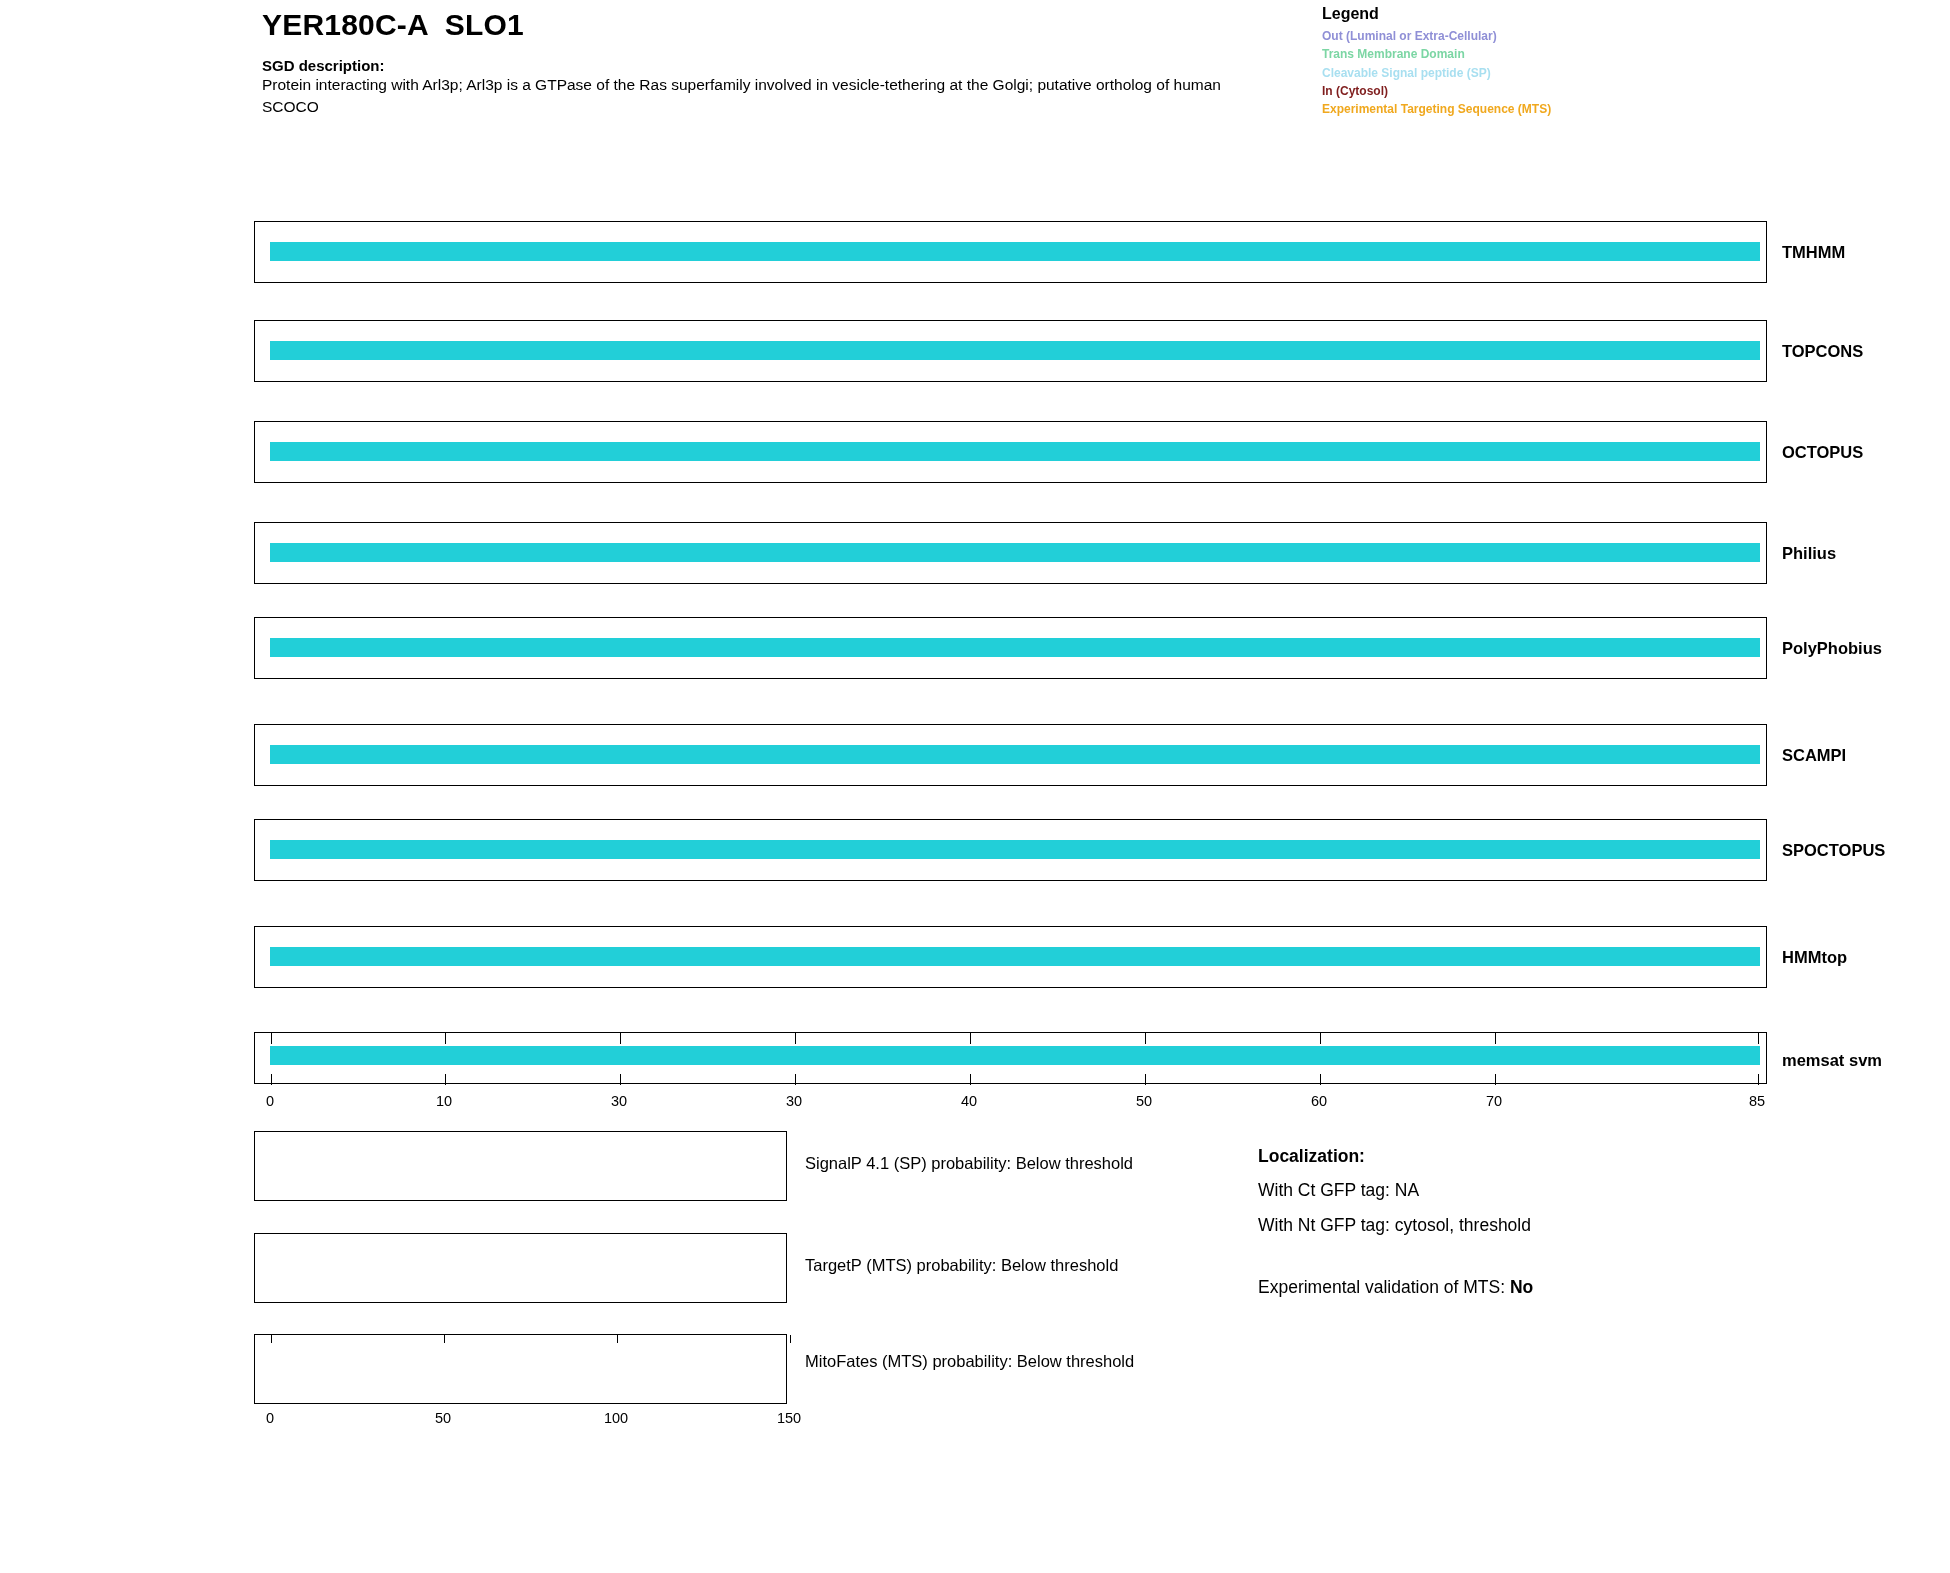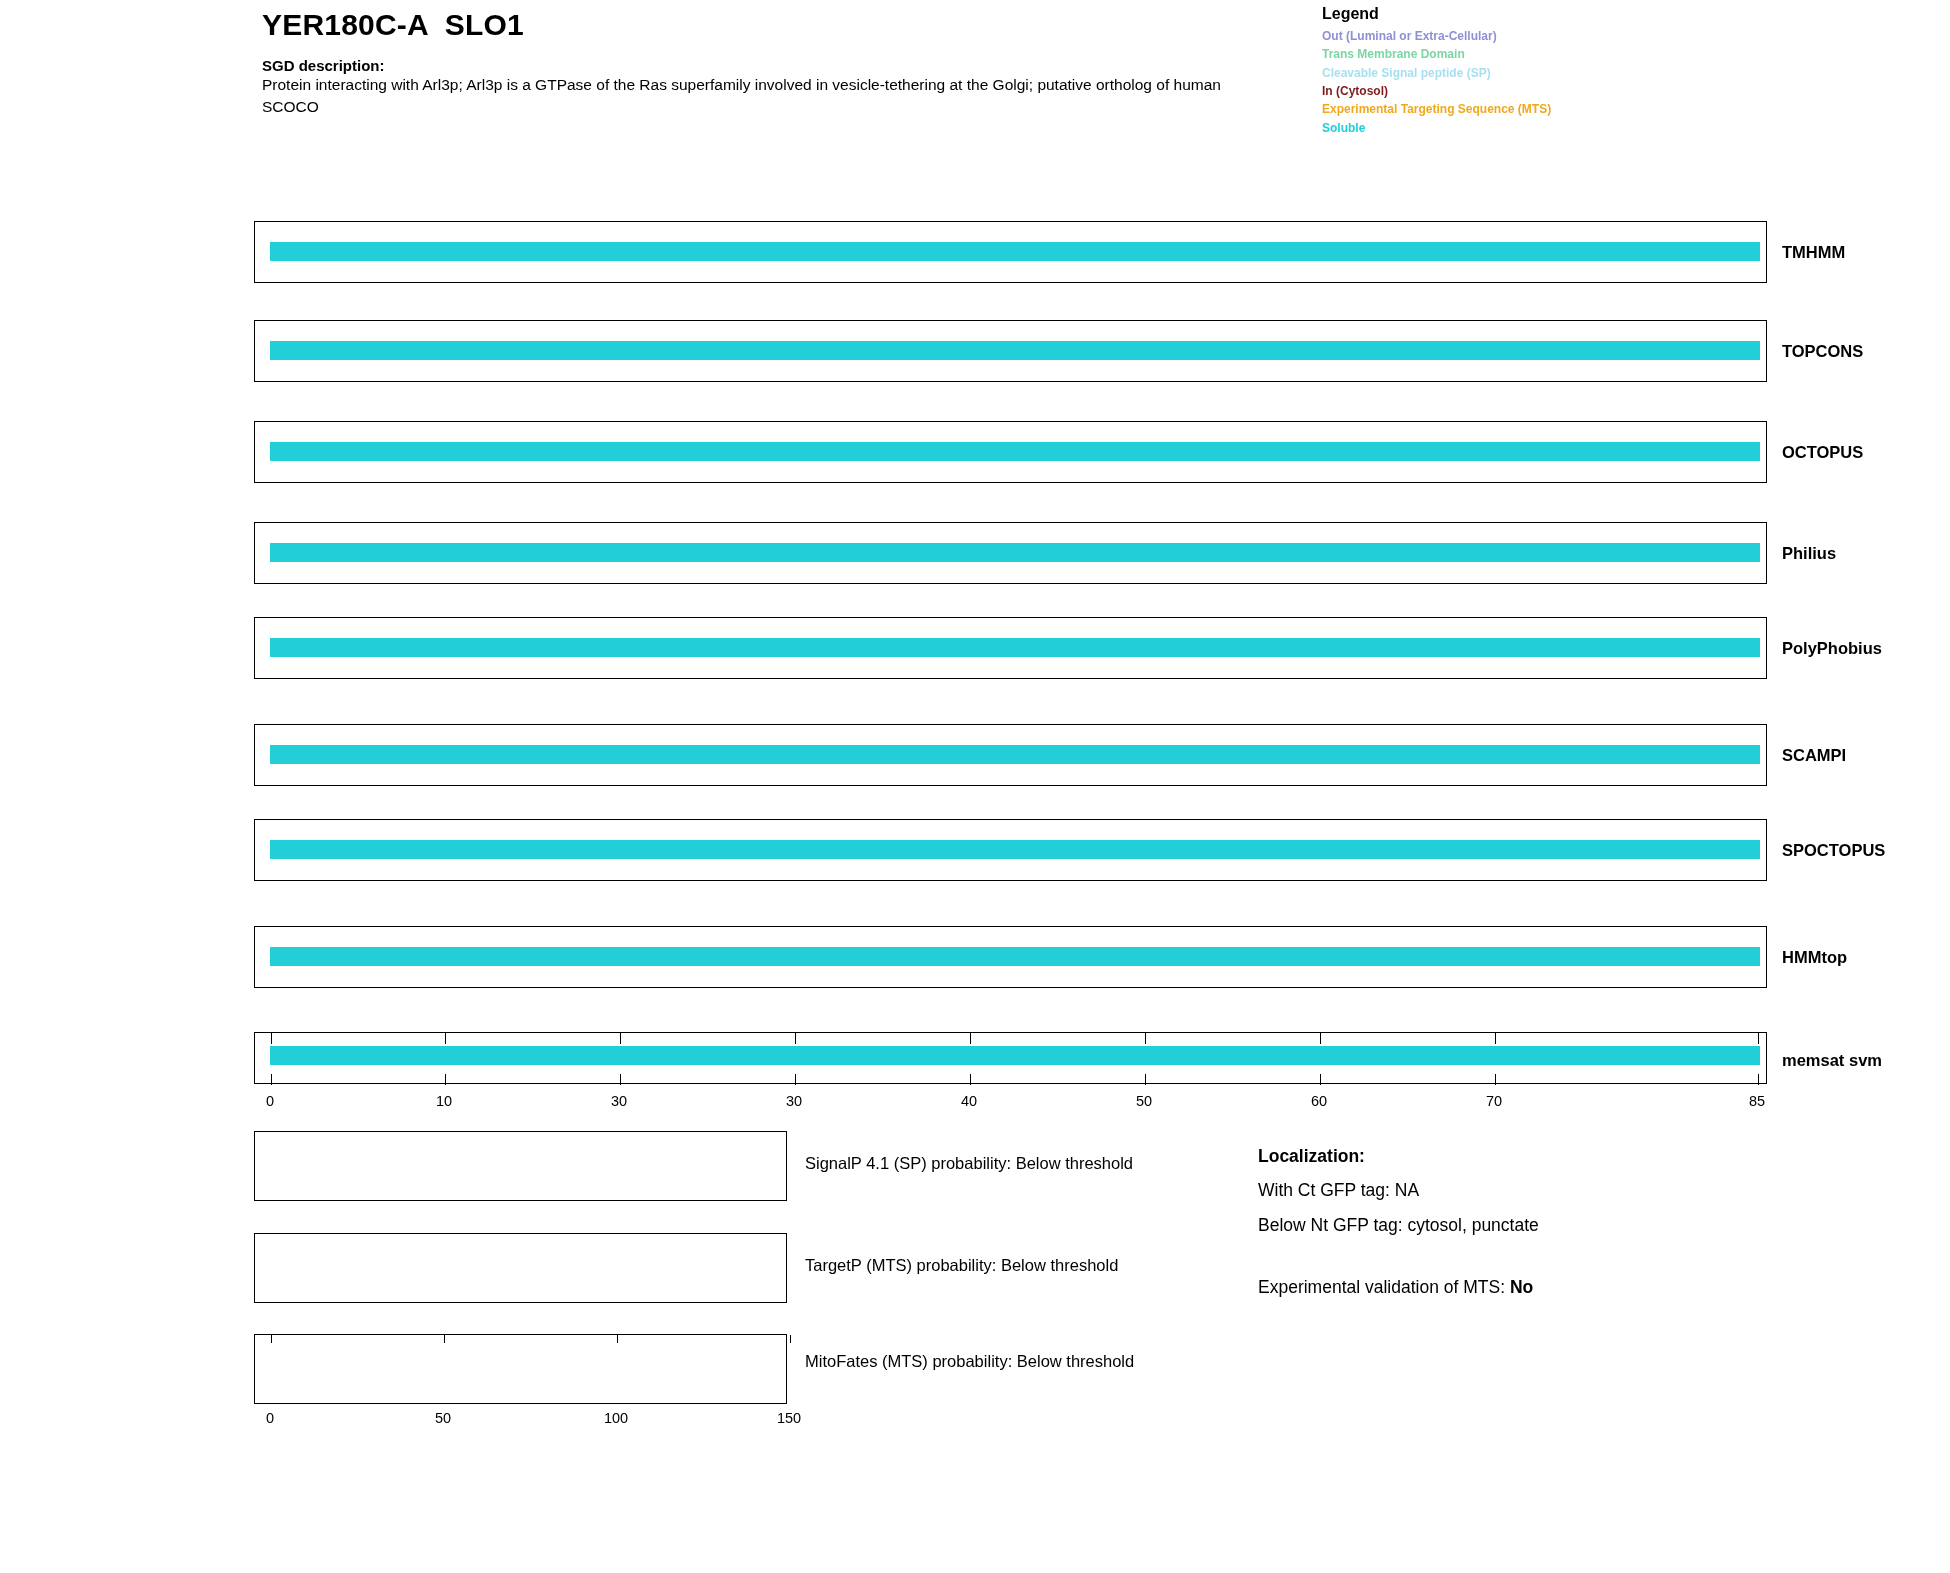--- a/index.html
+++ b/index.html
@@ -191,21 +191,20 @@
 <div id="sgd-label">SGD description:</div>
 <div id="sgd-desc">Protein interacting with Arl3p; Arl3p is a GTPase of the Ras superfamily involved in vesicle-tethering at the Golgi; putative ortholog of human SCOCO</div>
 
 <div id="legend">
   <div class="legend-title">Legend</div>
   <div class="legend-row" style="color:#8f8fd6">Out (Luminal or Extra-Cellular)</div>
   <div class="legend-row" style="color:#7cd6a4">Trans Membrane Domain</div>
   <div class="legend-row" style="color:#a8dff0">Cleavable Signal peptide (SP)</div>
   <div class="legend-row" style="color:#7f1d1d">In (Cytosol)</div>
   <div class="legend-row" style="color:#f0a81e">Experimental Targeting Sequence (MTS)</div>
-  <div class="legend-row" style="color:#22cfd8">Soluble</div>
 </div>
 
 <div class="track-row" id="row-tmhmm" style="top:221px;">
   <div class="track-box"></div>
   <div class="track-bar"></div>
   <div class="track-label">TMHMM</div>
 </div>
 
 <div class="track-row" id="row-topcons" style="top:320px;">
   <div class="track-box"></div>
@@ -303,17 +302,17 @@
 <div id="axis-bottom">
   <div class="axis-tick-label" style="left:16px;">0</div>
   <div class="axis-tick-label" style="left:189px;">50</div>
   <div class="axis-tick-label" style="left:362px;">100</div>
   <div class="axis-tick-label" style="left:535px;">150</div>
 </div>
 
 <div id="info-col">
   <div class="info-head">Localization:</div>
   <div class="info-line">With Ct GFP tag: NA</div>
-  <div class="info-line">Below Nt GFP tag: cytosol, punctate</div>
+  <div class="info-line">With Nt GFP tag: cytosol, threshold</div>
   <div class="info-gap"></div>
   <div class="info-line"><span>Experimental validation of MTS: </span><b>No</b></div>
   <div class="info-gap"></div>
 </div>
 
 </body></html>

